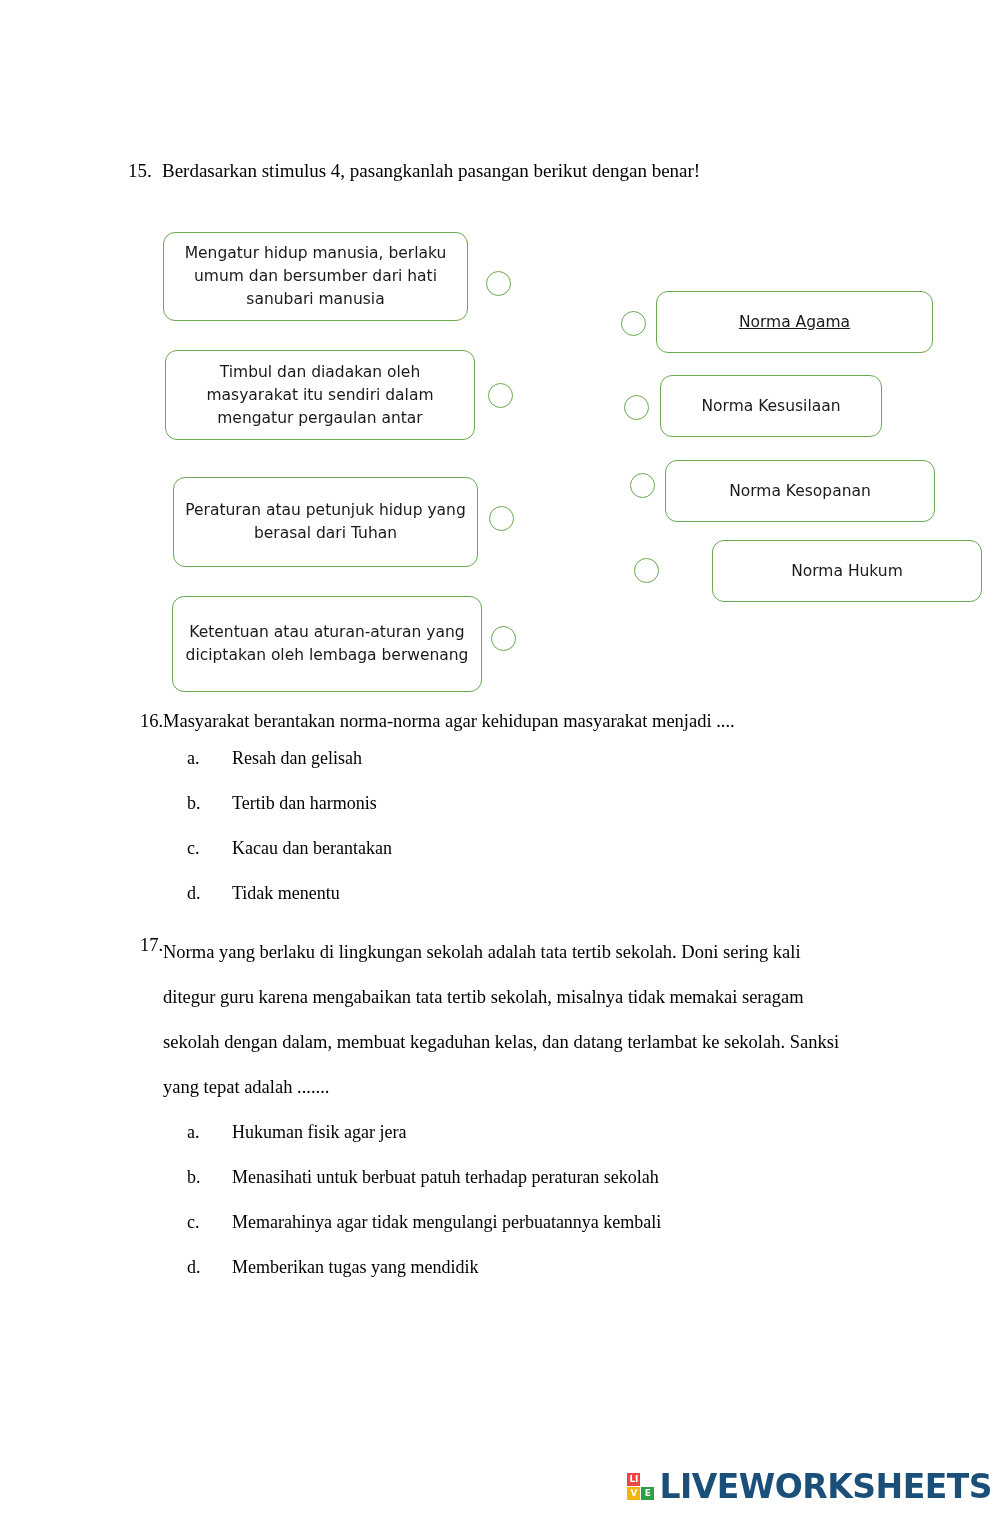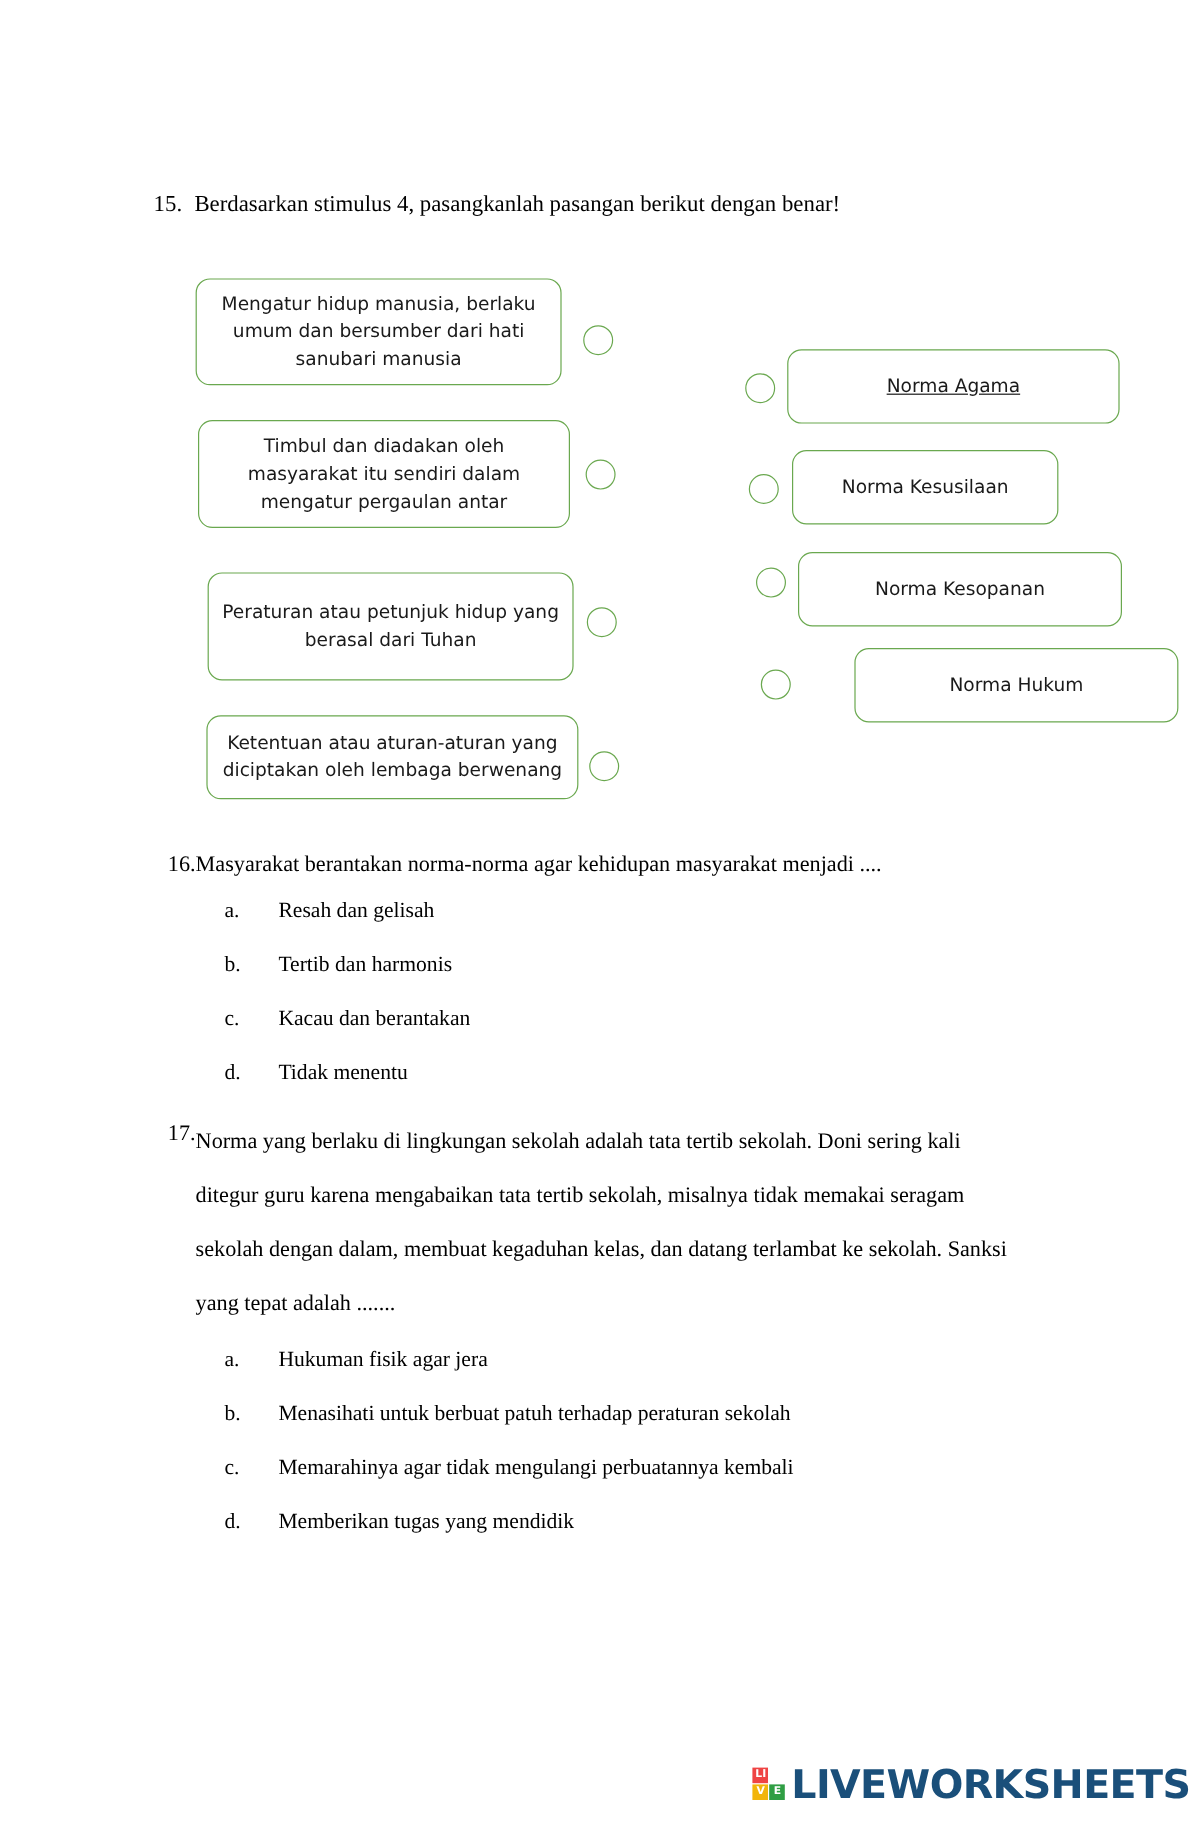--- a/index.html
+++ b/index.html
@@ -142,21 +142,21 @@
 
 <div class="q15-head">
   <span class="q15-num">15.</span><span>Berdasarkan stimulus 4, pasangkanlah pasangan berikut dengan benar!</span>
 </div>
 
 <div class="match-area">
 
   <div class="mbox" style="left:163px; top:17px; width:305px; height:89px;">Mengatur hidup manusia, berlaku umum dan bersumber dari hati sanubari manusia</div>
   <div class="mbox" style="left:165px; top:135px; width:310px; height:90px;">Timbul dan diadakan oleh masyarakat itu sendiri dalam mengatur pergaulan antar</div>
   <div class="mbox" style="left:173px; top:262px; width:305px; height:90px;text-align:center;">Peraturan atau petunjuk hidup yang berasal dari Tuhan</div>
-  <div class="mbox" style="left:172px; top:381px; width:310px; height:70px;">Ketentuan atau aturan-aturan yang diciptakan oleh lembaga berwenang</div>
+  <div class="mbox" style="left:172px; top:381px; width:310px; height:96px;">Ketentuan atau aturan-aturan yang diciptakan oleh lembaga berwenang</div>
 
   <div class="dot" style="left:486px; top:56px;"></div>
   <div class="dot" style="left:488px; top:168px;"></div>
   <div class="dot" style="left:489px; top:291px;"></div>
   <div class="dot" style="left:491px; top:411px;"></div>
 
   <div class="dot" style="left:621px; top:96px;"></div>
   <div class="dot" style="left:624px; top:180px;"></div>
   <div class="dot" style="left:630px; top:258px;"></div>
   <div class="dot" style="left:634px; top:343px;"></div>

